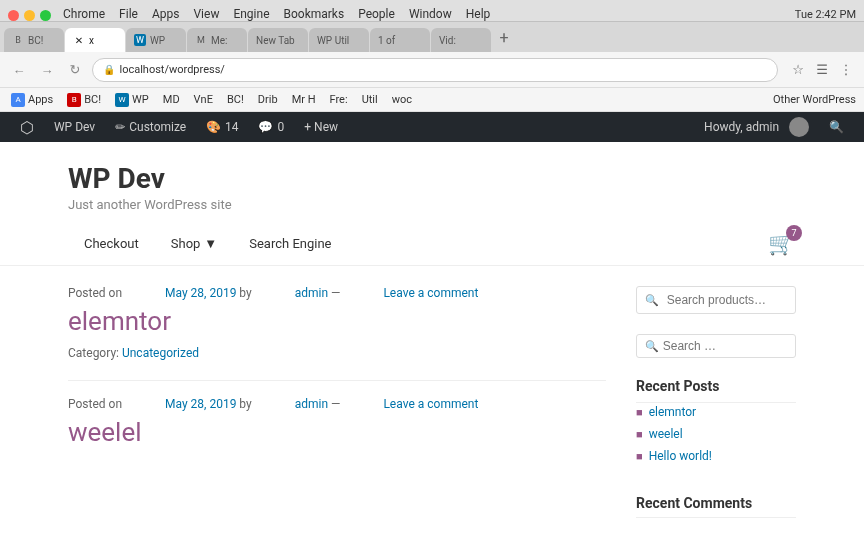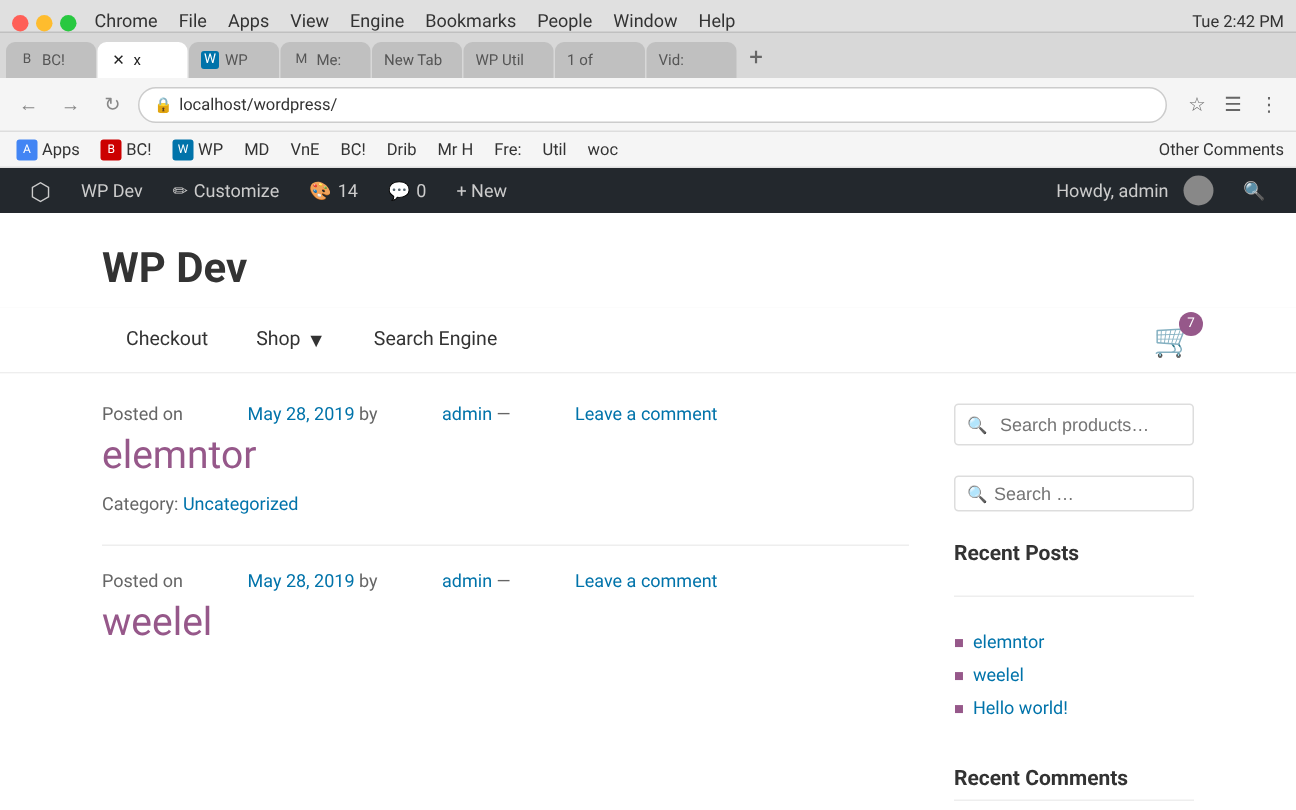--- a/index.html
+++ b/index.html
@@ -64,21 +64,21 @@
     .post-category { font-size: 12px; color: #666; margin-bottom: 20px; }
     .post-category a { color: #0073aa; text-decoration: none; }
     .post-divider { border: none; border-top: 1px solid #eee; margin: 16px 0; }
 
     
     .sidebar { width: 160px; flex-shrink: 0; }
     .sidebar-search { margin-bottom: 20px; }
     .sidebar-search-box { display: flex; align-items: center; border: 1px solid #ddd; border-radius: 3px; padding: 4px 8px; background: #fff; }
     .sidebar-search-icon { color: #888; font-size: 11px; margin-right: 4px; }
     .sidebar-search-input { border: none; outline: none; font-size: 12px; color: #333; width: 100%; background: transparent; }
-    .sidebar-section-title { font-size: 14px; font-weight: bold; color: #333; margin-bottom: 23px; border-bottom: 1px solid #eee; padding-bottom: 20px; }
+    .sidebar-section-title { font-size: 14px; font-weight: bold; color: #333; margin-bottom: 2px; border-bottom: 1px solid #eee; padding-bottom: 8px; }
     .sidebar-post-list { list-style: none; }
     .sidebar-post-item { display: flex; align-items: center; gap: 6px; margin-bottom: 8px; font-size: 12px; }
     .sidebar-post-icon { color: #96588a; font-size: 11px; }
     .sidebar-post-link { color: #0073aa; text-decoration: none; }
     .sidebar-section-title2 { font-size: 14px; font-weight: bold; color: #333; margin-top: 32px; margin-bottom: 8px; border-bottom: 1px solid #eee; padding-bottom: 6px; }
 
     
     .products-search { display: flex; align-items: center; border: 1px solid #ddd; border-radius: 3px; margin-bottom: 20px; background: #fff; }
     .products-search-icon { padding: 6px 8px; color: #888; font-size: 11px; }
     .products-search-input { border: none; outline: none; font-size: 12px; color: #333; width: 100%; background: transparent; padding: 6px 0; }
@@ -185,21 +185,21 @@
   </div>
   <div class="bookmark-item">
     <span>Fre:</span>
   </div>
   <div class="bookmark-item">
     <span>Util</span>
   </div>
   <div class="bookmark-item">
     <span>woc</span>
   </div>
-  <div class="bookmarks-other">Other Comments</div>
+  <div class="bookmarks-other">Other WordPress</div>
 </div>
 
 <div class="wp-admin-bar">
   <div class="wp-admin-item">
     <span style="font-size:16px;">⬡</span>
   </div>
   <div class="wp-admin-item">
     <span>WP Dev</span>
   </div>
   <div class="wp-admin-item">
@@ -223,20 +223,21 @@
       <span style="width:20px;height:20px;border-radius:50%;background:#888;display:inline-block;margin-left:6px;vertical-align:middle;"></span>
     </div>
     <div class="wp-admin-item">
       <span>🔍</span>
     </div>
   </div>
 </div>
 
 <div class="site-header">
   <div class="site-title">WP Dev</div>
+  <div class="site-tagline">Just another WordPress site</div>
 </div>
 
 <div class="site-nav">
   <a class="nav-item" href="#">Checkout</a>
   <a class="nav-item" href="#">
     <span class="nav-dropdown">
       <span>Shop</span>
       <span>▼</span>
     </span>
   </a>

